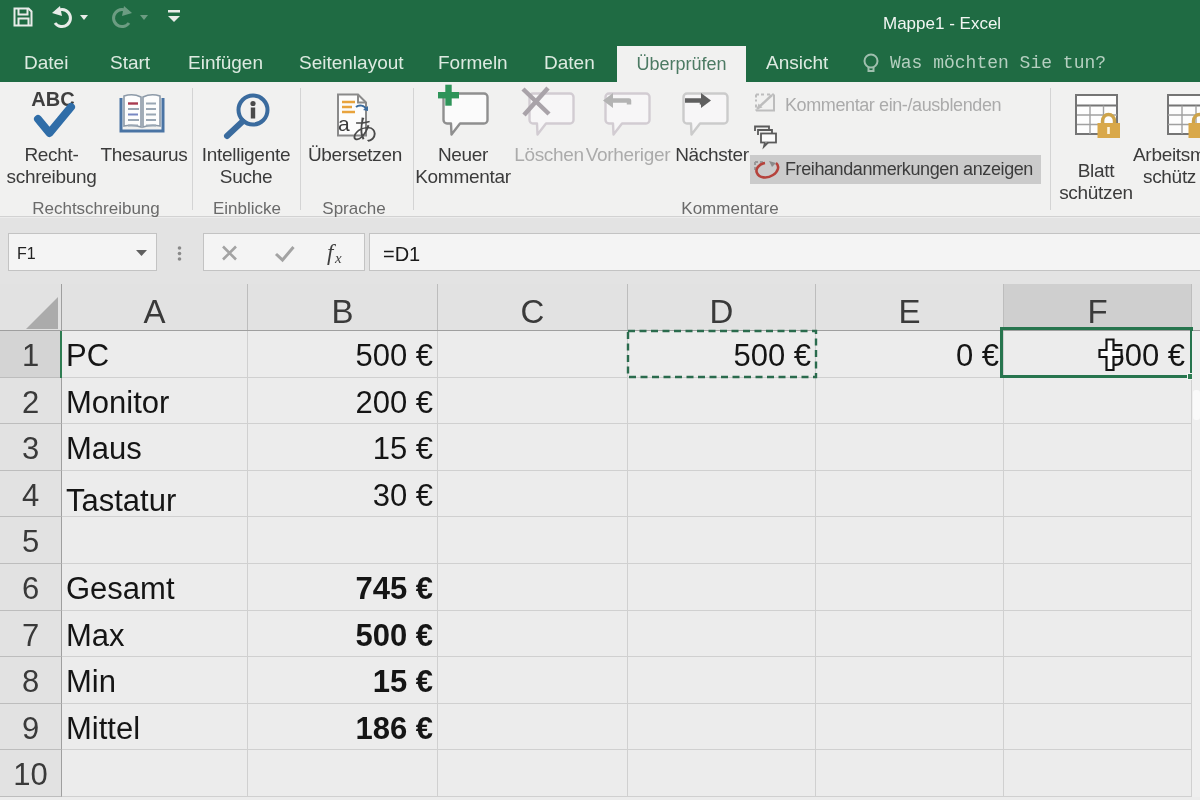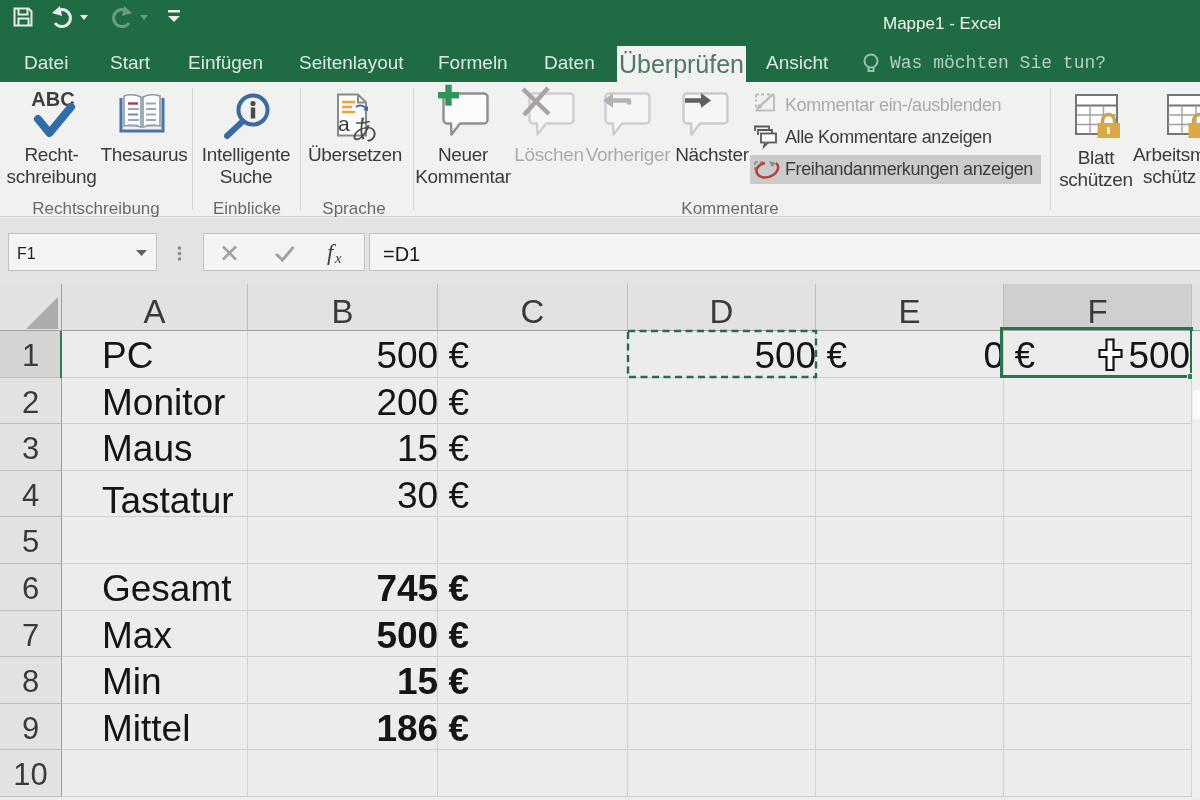--- a/index.html
+++ b/index.html
@@ -3,39 +3,39 @@
 <meta charset="utf-8">
 <style>
 * { margin:0; padding:0; box-sizing:border-box; }
 html,body { width:1200px; height:800px; overflow:hidden; font-family:"Liberation Sans", sans-serif; }
 #app { position:relative; width:1200px; height:800px; background:#ececec; }
 .abs { position:absolute; }
 
 #titlebar { position:absolute; left:0; top:0; width:1200px; height:46px; background:#1f6b43; }
 #tabrow { position:absolute; left:0; top:44px; width:1200px; height:38px; background:#1f6b43; }
 .tab { position:absolute; top:44px; height:38px; line-height:38px; color:#ddeae1; font-size:19px; text-align:center; }
-#activetab { position:absolute; left:617px; top:46px; width:129px; height:36px; background:#f1f1f0; color:#4c7a63; font-size:25px; line-height:36px; text-align:center; }
+#activetab { position:absolute; left:617px; top:46px; width:129px; height:36px; background:#f1f1f0; color:#4c7a63; font-size:18px; line-height:36px; text-align:center; }
 
 #ribbon { position:absolute; left:0; top:82px; width:1200px; height:135px; background:#f1f1f0; border-bottom:1px solid #d2d2d2; }
 .rsep { position:absolute; top:6px; width:1px; height:122px; background:#d4d4d4; }
 .riblabel { position:absolute; color:#3b3b3b; font-size:19px; letter-spacing:-0.3px; text-align:center; white-space:nowrap; }
 .grplabel { position:absolute; top:117px; color:#6a6a6a; font-size:17px; text-align:center; white-space:nowrap; }
 .smallrow { position:absolute; font-size:18px; letter-spacing:-0.4px; color:#3c3c3c; white-space:nowrap; }
 .dis { color:#ababab !important; }
 
 #fbar { position:absolute; left:0; top:218px; width:1200px; height:66px; background:#e3e3e3; }
 #namebox { position:absolute; left:8px; top:15px; width:149px; height:38px; background:#f4f4f4; border:1px solid #c3c3c3; font-size:16px; color:#222; line-height:40px; padding-left:8px; }
 #btnpanel { position:absolute; left:203px; top:15px; width:162px; height:38px; background:#f4f4f4; border:1px solid #c3c3c3; }
 #ffield { position:absolute; left:369px; top:15px; width:831px; height:38px; background:#f4f4f4; border:1px solid #c3c3c3; border-right:none; font-size:20px; color:#1a1a1a; line-height:40px; padding-left:13px; }
 
 #grid { position:absolute; left:0; top:284px; width:1200px; height:516px; background:#ececec; }
 #colheads { position:absolute; left:0; top:0; width:1200px; height:47px; background:#e2e2e2; border-bottom:1px solid #9f9f9f; }
 .ch { position:absolute; top:0; height:46px; line-height:56px; text-align:center; font-size:33px; color:#3a3a3a; border-right:1px solid #bdbdbd; }
 .rh { position:absolute; left:0; width:62px; height:47px; line-height:50px; text-align:center; font-size:31px; color:#3a3a3a; background:#e2e2e2; border-bottom:1px solid #bdbdbd; border-right:1px solid #9f9f9f; }
-.cell { position:absolute; font-size:37px; color:#151515; line-height:49px; white-space:nowrap;margin-left:36px; }
+.cell { position:absolute; font-size:31px; color:#151515; line-height:49px; white-space:nowrap; }
 .gridv { position:absolute; top:47px; width:1px; background:#d0d0d0; }
 .gridh { position:absolute; left:62px; height:1px; background:#d0d0d0; }
 </style>
 </head>
 <body>
 <div id="app">
   <div id="titlebar"></div>
   <div id="tabrow"></div>
   <div style="position:absolute;left:883px;top:14px;color:#f2f6f3;font-size:17px;">Mappe1 - Excel</div>
   <div id="activetab">Überprüfen</div>
@@ -59,24 +59,23 @@
     <div class="riblabel" style="left:305px;top:62px;width:100px;">Übersetzen</div>
     <div class="riblabel" style="left:413px;top:62px;width:100px;line-height:22px;">Neuer<br>Kommentar</div>
     <div class="riblabel dis" style="left:509px;top:62px;width:80px;">Löschen</div>
     <div class="riblabel dis" style="left:584px;top:62px;width:88px;">Vorheriger</div>
     <div class="riblabel" style="left:672px;top:62px;width:80px;">Nächster</div>
     <div class="grplabel" style="left:20px;width:152px;">Rechtschreibung</div>
     <div class="grplabel" style="left:202px;width:90px;">Einblicke</div>
     <div class="grplabel" style="left:318px;width:72px;">Sprache</div>
     <div class="grplabel" style="left:680px;width:100px;">Kommentare</div>
     <div class="smallrow dis" style="left:785px;top:13px;">Kommentar ein-/ausblenden</div>
-    <div class="smallrow" style="left:785px;top:45px;">Alle Kommentare anzeigen</div>
     <div style="position:absolute;left:750px;top:73px;width:291px;height:29px;background:#cbcbcb;"></div>
     <div class="smallrow" style="left:785px;top:77px;">Freihandanmerkungen anzeigen</div>
-    <div class="riblabel" style="left:1056px;top:65px;width:80px;line-height:22px;">Blatt<br>schützen</div>
+    <div class="riblabel" style="left:1056px;top:78px;width:80px;line-height:22px;">Blatt<br>schützen</div>
     <div class="riblabel" style="left:1133px;top:62px;width:110px;line-height:22px;text-align:left;">Arbeitsm<br>&nbsp;&nbsp;schütz</div>
   </div>
 
   <svg class="abs" style="left:0;top:0;z-index:5;" width="1200" height="300" viewBox="0 0 1200 300">
 
     <g stroke="#e9ece9" stroke-width="2" fill="none">
       <path d="M14.5,8.5 h14 l3,3 v14 h-17 z"></path>
       <path d="M18.5,8.5 v6 h9 v-6" stroke-width="2"></path>
       <path d="M18.5,25.5 v-7 h10 v7" stroke-width="2"></path>
     </g>

